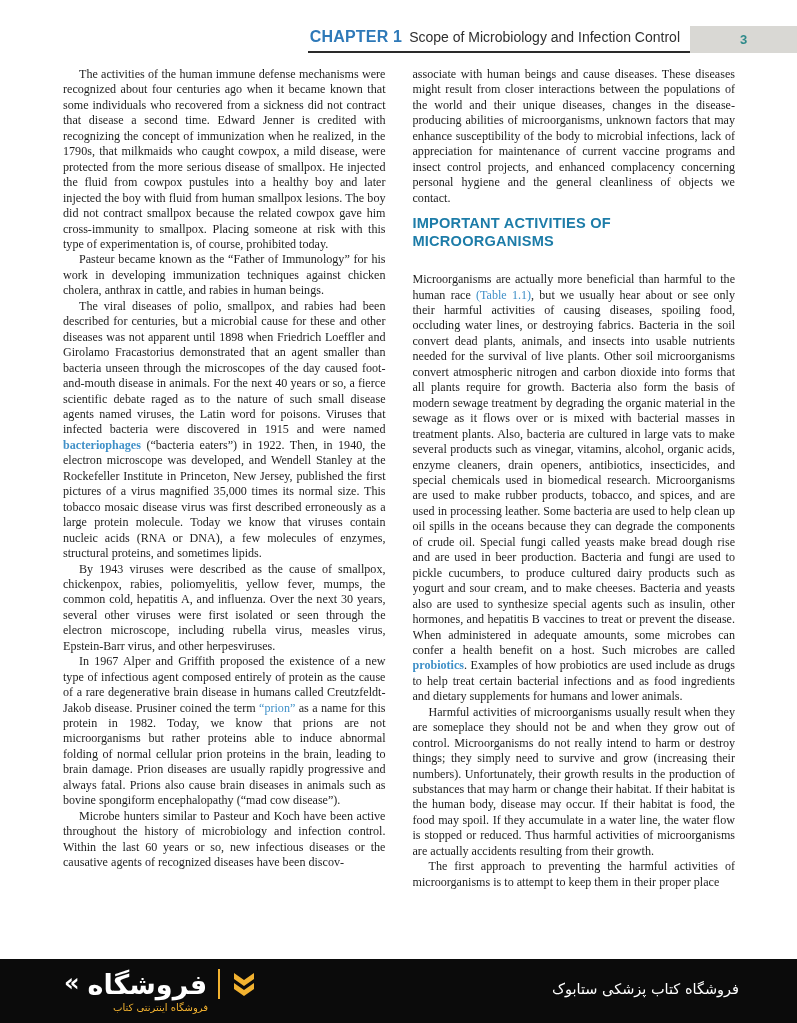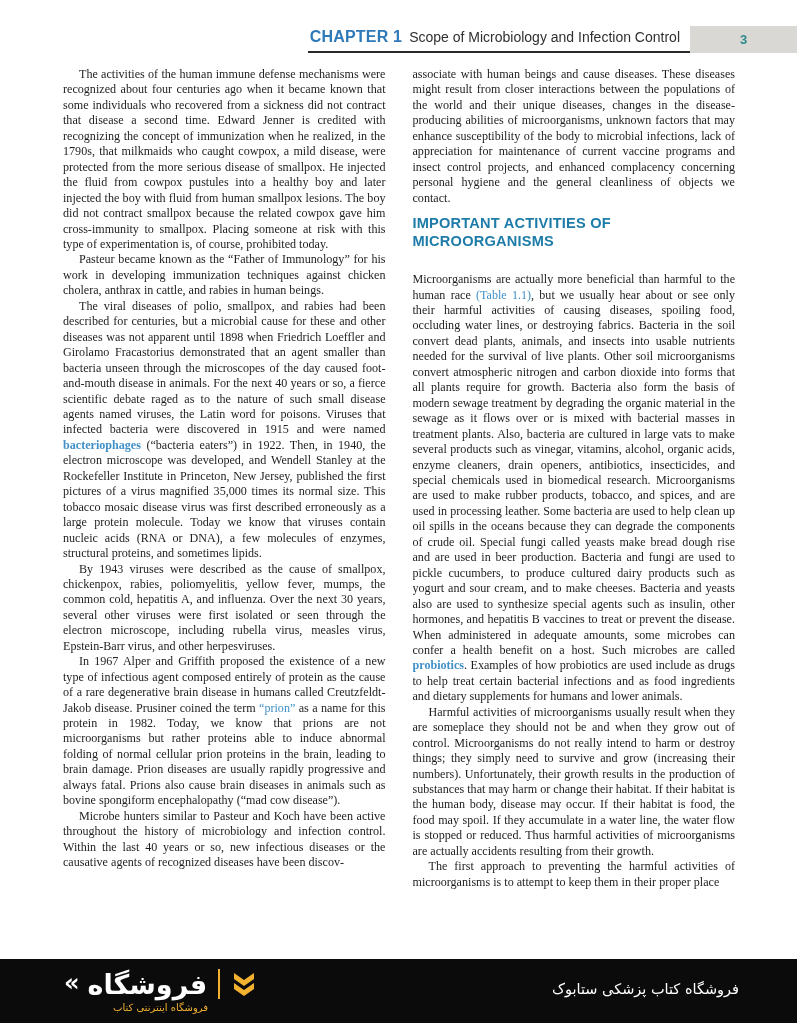--- a/index.html
+++ b/index.html
@@ -104,21 +104,21 @@
   </header>
 
   <main class="main">
     <div class="cols">
       <div class="col" id="col-left">
           <p class="indent"><span>The activities of the human immune defense mechanisms were recognized about four centuries ago when it became known that some individuals who recovered from a sickness did not contract that disease a second time. Edward Jenner is credited with recognizing the concept of immunization when he realized, in the 1790s, that milkmaids who caught cowpox, a mild disease, were protected from the more serious disease of smallpox. He injected the fluid from cowpox pustules into a healthy boy and later injected the boy with fluid from human smallpox lesions. The boy did not contract smallpox because the related cowpox gave him cross-immunity to smallpox. Placing someone at risk with this type of experimentation is, of course, prohibited today.</span></p>
           <p class="indent"><span>Pasteur became known as the “Father of Immunology” for his work in developing immunization techniques against chicken cholera, anthrax in cattle, and rabies in human beings.</span></p>
           <p class="indent"><span>The viral diseases of polio, smallpox, and rabies had been described for centuries, but a microbial cause for these and other diseases was not apparent until 1898 when Friedrich Loeffler and Girolamo Fracastorius demonstrated that an agent smaller than bacteria unseen through the microscopes of the day caused foot-and-mouth disease in animals. For the next 40 years or so, a fierce scientific debate raged as to the nature of such small disease agents named viruses, the Latin word for poisons. Viruses that infected bacteria were discovered in 1915 and were named </span><span class="bl">bacteriophages</span><span> (“bacteria eaters”) in 1922. Then, in 1940, the electron microscope was developed, and Wendell Stanley at the Rockefeller Institute in Princeton, New Jersey, published the first pictures of a virus magnified 35,000 times its normal size. This tobacco mosaic disease virus was first described erroneously as a large protein molecule. Today we know that viruses contain nucleic acids (RNA or DNA), a few molecules of enzymes, structural proteins, and sometimes lipids.</span></p>
           <p class="indent"><span>By 1943 viruses were described as the cause of smallpox, chickenpox, rabies, poliomyelitis, yellow fever, mumps, the common cold, hepatitis A, and influenza. Over the next 30 years, several other viruses were first isolated or seen through the electron microscope, including rubella virus, measles virus, Epstein-Barr virus, and other herpesviruses.</span></p>
           <p class="indent"><span>In 1967 Alper and Griffith proposed the existence of a new type of infectious agent composed entirely of protein as the cause of a rare degenerative brain disease in humans called Creutzfeldt-Jakob disease. Prusiner coined the term </span><span class="lk">“prion”</span><span> as a name for this protein in 1982. Today, we know that prions are not microorganisms but rather proteins able to induce abnormal folding of normal cellular prion proteins in the brain, leading to brain damage. Prion diseases are usually rapidly progressive and always fatal. Prions also cause brain diseases in animals such as bovine spongiform encephalopathy (“mad cow disease”).</span></p>
-          <p class="indent"><span>Microbe hunters similar to Pasteur and Koch have been active throughout the history of microbiology and infection control. Within the last 40 years or so, new infectious diseases or the causative agents of recognized diseases have been discov-</span></p>
+          <p class="indent"><span>Microbe hunters similar to Pasteur and Koch have been active throughout the history of microbiology and infection control. Within the last 60 years or so, new infectious diseases or the causative agents of recognized diseases have been discov-</span></p>
         </div>
       <div class="col" id="col-right">
           <p><span>associate with human beings and cause diseases. These diseases might result from closer interactions between the populations of the world and their unique diseases, changes in the disease-producing abilities of microorganisms, unknown factors that may enhance susceptibility of the body to microbial infections, lack of appreciation for maintenance of current vaccine programs and insect control projects, and enhanced complacency concerning personal hygiene and the general cleanliness of objects we contact.</span></p>
           <h2 class="section">IMPORTANT ACTIVITIES OF MICROORGANISMS</h2>
           <p><span>Microorganisms are actually more beneficial than harmful to the human race </span><span class="lk">(Table 1.1)</span><span>, but we usually hear about or see only their harmful activities of causing diseases, spoiling food, occluding water lines, or destroying fabrics. Bacteria in the soil convert dead plants, animals, and insects into usable nutrients needed for the survival of live plants. Other soil microorganisms convert atmospheric nitrogen and carbon dioxide into forms that all plants require for growth. Bacteria also form the basis of modern sewage treatment by degrading the organic material in the sewage as it flows over or is mixed with bacterial masses in treatment plants. Also, bacteria are cultured in large vats to make several products such as vinegar, vitamins, alcohol, organic acids, enzyme cleaners, drain openers, antibiotics, insecticides, and special chemicals used in biomedical research. Microorganisms are used to make rubber products, tobacco, and spices, and are used in processing leather. Some bacteria are used to help clean up oil spills in the oceans because they can degrade the components of crude oil. Special fungi called yeasts make bread dough rise and are used in beer production. Bacteria and fungi are used to pickle cucumbers, to produce cultured dairy products such as yogurt and sour cream, and to make cheeses. Bacteria and yeasts also are used to synthesize special agents such as insulin, other hormones, and hepatitis B vaccines to treat or prevent the disease. When administered in adequate amounts, some microbes can confer a health benefit on a host. Such microbes are called </span><span class="bl">probiotics</span><span>. Examples of how probiotics are used include as drugs to help treat certain bacterial infections and as food ingredients and dietary supplements for humans and lower animals.</span></p>
           <p class="indent"><span>Harmful activities of microorganisms usually result when they are someplace they should not be and when they grow out of control. Microorganisms do not really intend to harm or destroy things; they simply need to survive and grow (increasing their numbers). Unfortunately, their growth results in the production of substances that may harm or change their habitat. If their habitat is the human body, disease may occur. If their habitat is food, the food may spoil. If they accumulate in a water line, the water flow is stopped or reduced. Thus harmful activities of microorganisms are actually accidents resulting from their growth.</span></p>
           <p class="indent"><span>The first approach to preventing the harmful activities of microorganisms is to attempt to keep them in their proper place</span></p>
         </div>
     </div>
   </main>

